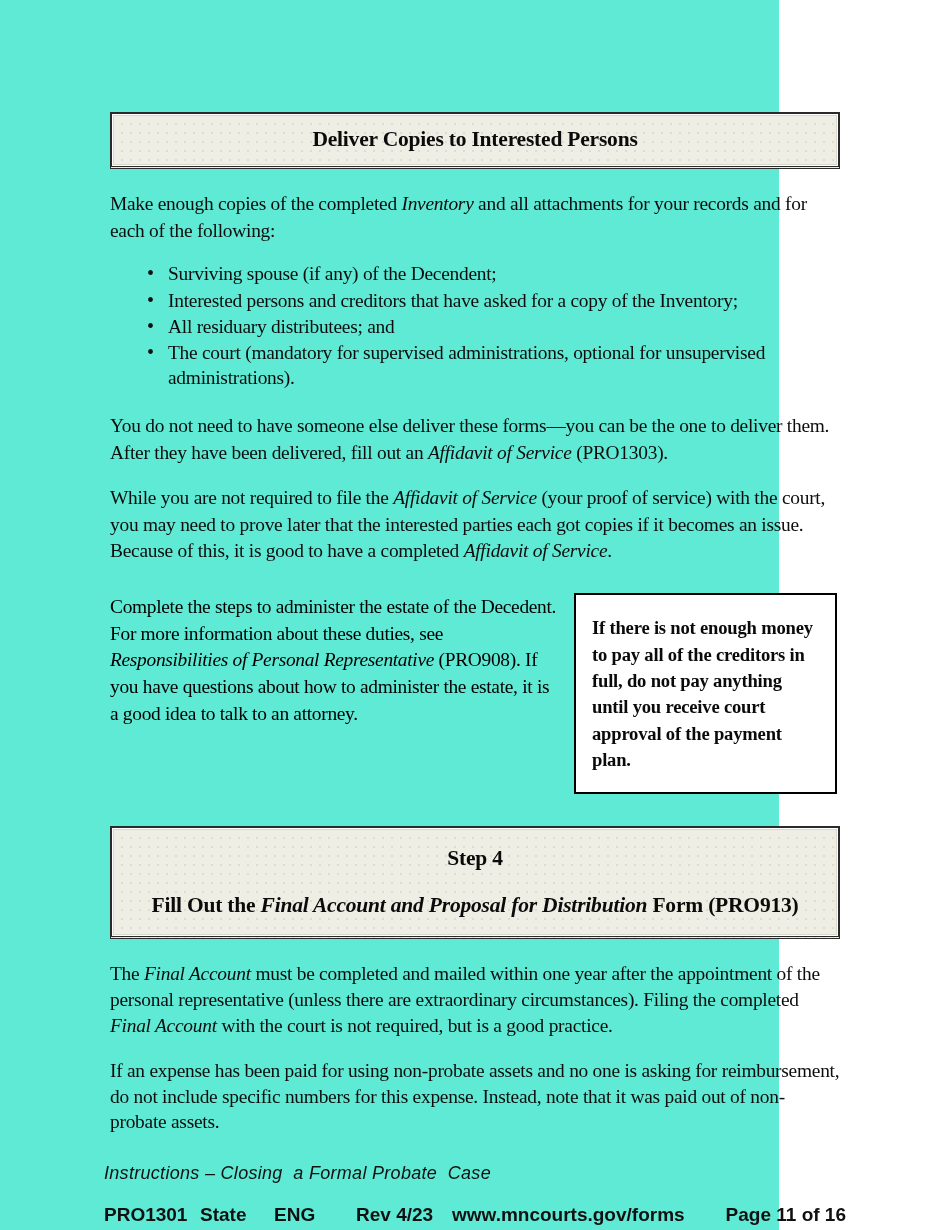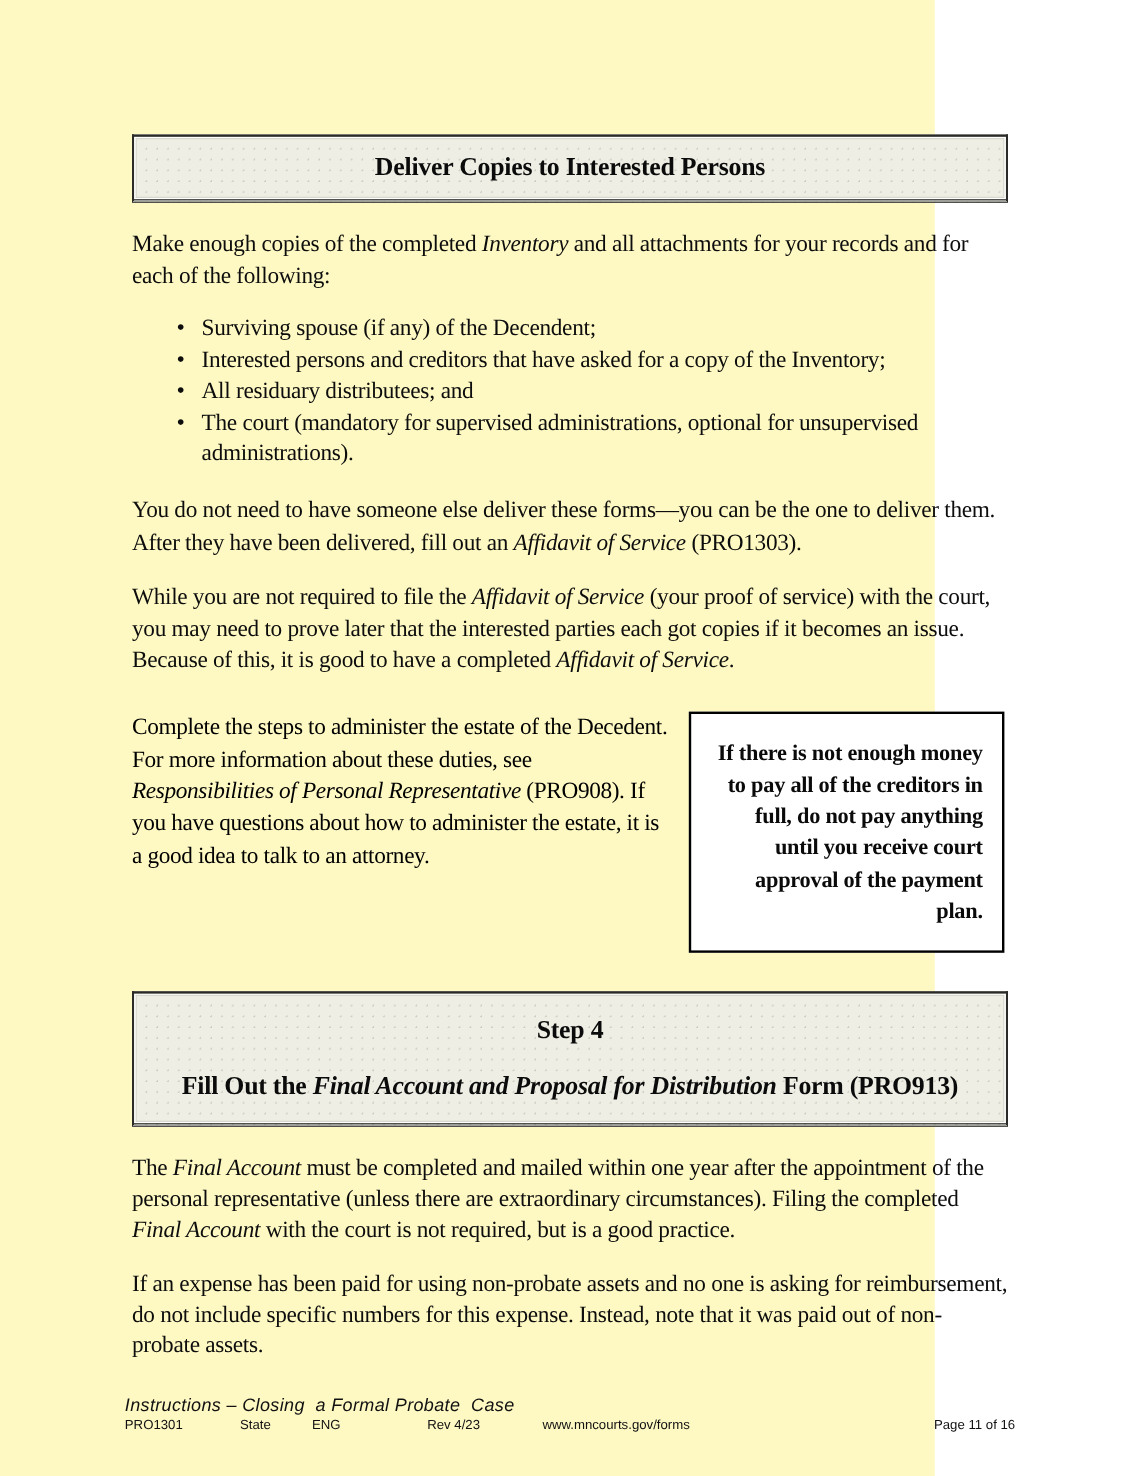--- a/index.html
+++ b/index.html
@@ -14,21 +14,21 @@
     font-family: "Liberation Serif", "DejaVu Serif", serif;
     color: #000000;
     overflow: hidden;
   }
 
   .page {
     position: absolute;
     left: 0; top: 0;
     width: 779px;
     height: 1230px;
-    background: #fef9c3;
+    background: #5eead4;
   }
 
   .content {
     position: absolute;
     left: 110px;
     top: 112px;
     width: 730px;
   }
 
   
@@ -126,21 +126,20 @@
 
   .callout {
     margin-left: 12px;
     flex: 0 0 263px;
     width: 263px;
     border: 2px solid #000000;
     background: #ffffff;
     padding: 20px 16px 18px 16px;
     box-sizing: border-box;
     margin-top: -1px;
-    text-align: right;
   }
   .callout p {
     margin: 0;
     font-weight: bold;
     font-size: 18.6px;
     line-height: 1.42;
     letter-spacing: -0.2px;
     color: #0a0a0a;
   }
 
@@ -148,34 +147,35 @@
   .footer {
     position: absolute;
     left: 104px;
     top: 1163px;
     width: 742px;
     font-family: "Liberation Sans", "DejaVu Sans", sans-serif;
     color: #111111;
   }
   .footer-line1 {
     font-style: italic;
-    font-size: 15px;
+    font-size: 18px;
     letter-spacing: 0.3px;
     white-space: pre;
   }
   .footer-line2 {
     position: relative;
     height: 20px;
-    font-size: 11px;
-    margin-top: 2px;
+    font-size: 19px;
+    margin-top: 20px;
+    font-weight: bold;
   }
   .footer-line2 span { position: absolute; top: 0; white-space: pre; }
   .f-code   { left: 0px; }
   .f-state  { left: 96px; }
-  .f-lang   { left: 156px; }
+  .f-lang   { left: 170px; }
   .f-rev    { left: 252px; }
   .f-url    { left: 348px; }
   .f-page   { right: 0px; }
 </style>
 </head>
 <body>
 
 <div class="page">
 
   <div class="content">

